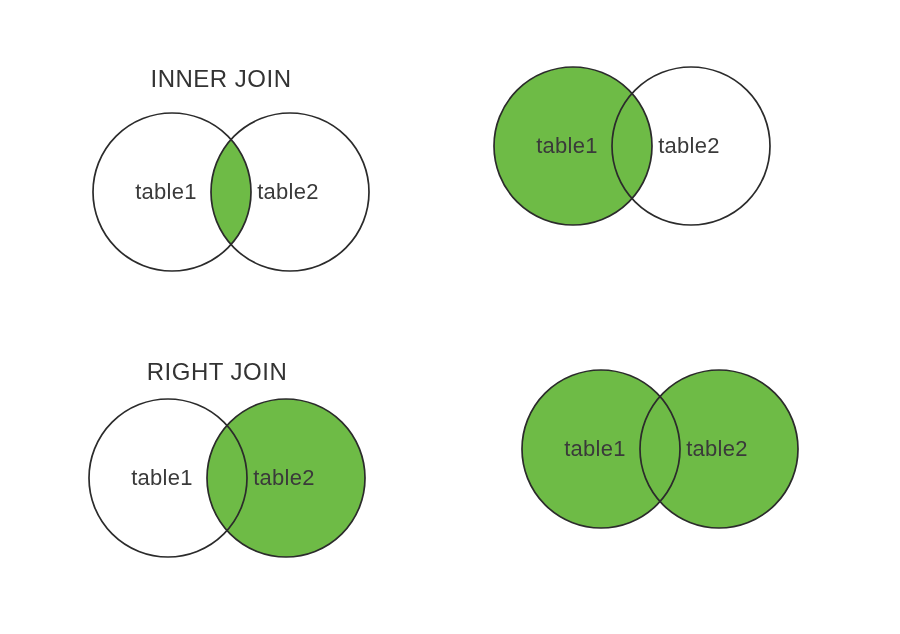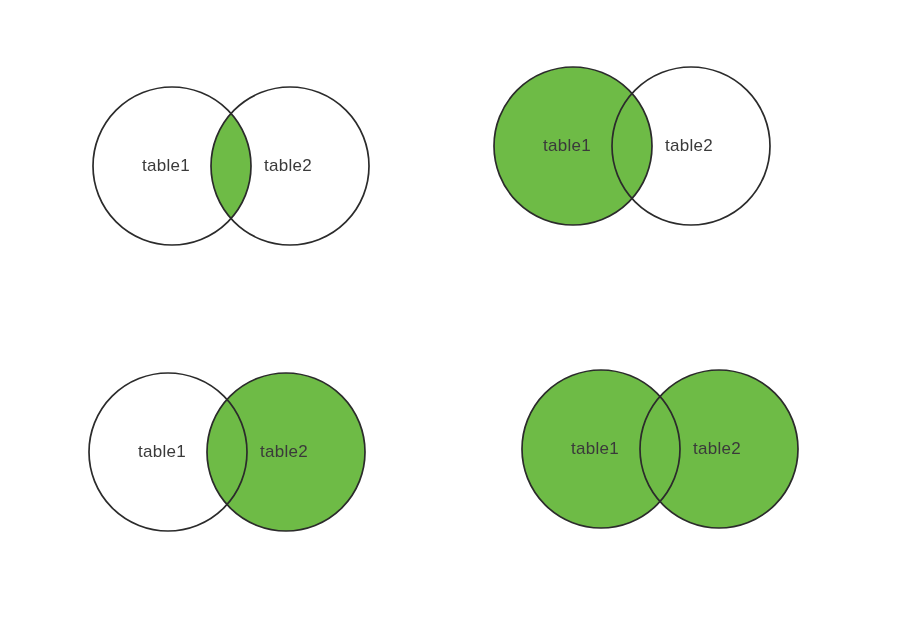--- a/index.html
+++ b/index.html
@@ -31,21 +31,21 @@
   }
   .venn-body {
     position: relative;
     width: 300px;
     margin: 0 auto;
   }
   .venn-body svg { display: block; }
   .circle-label {
     position: absolute;
     top: 88px;
-    font-size: 17px;
+    font-size: 22px;
     letter-spacing: 0.3px;
     white-space: nowrap;
   }
   .circle-label.left  { left: 101px; transform: translate(calc(-50% - 6px), -50%); }
   .circle-label.right { left: 211px; transform: translate(calc(-50% + 6px), -50%); }
 
   
   .venn-0 { left: 61px;  top: 66px;  }
   .venn-0 .venn-body { margin-top: 12px; }
   .venn-1 { left: 462px; top: 52px;  }
@@ -54,20 +54,21 @@
   .venn-2 .venn-body { margin-top: 5px; }
   .venn-3 { left: 490px; top: 359px; }
   .venn-3 .venn-body { margin-top: 2px; }
 </style>
 </head>
 <body>
 
 <div class="canvas" style="background: rgb(255, 255, 255);">
 
   <section class="venn venn-0">
+    <h2 class="venn-title" style="color: rgb(51, 51, 51);">INNER JOIN</h2>
     <div class="venn-body">
       <svg width="300" height="176" viewBox="0 0 300 176">
           <defs>
             <clipPath id="clip0">
               <circle cx="101" cy="88" r="79"></circle>
             </clipPath>
           </defs>
           <circle cx="101" cy="88" r="79" fill="#ffffff"></circle>
           <circle cx="219" cy="88" r="79" fill="#ffffff"></circle>
           <circle cx="219" cy="88" r="79" fill="#6ebb46" clip-path="url(#clip0)"></circle>
@@ -92,20 +93,21 @@
           <circle cx="219" cy="88" r="79" fill="#6ebb46" clip-path="url(#clip1)"></circle>
           <circle cx="101" cy="88" r="79" fill="none" stroke="#2b2b2b" stroke-width="1.7"></circle>
           <circle cx="219" cy="88" r="79" fill="none" stroke="#2b2b2b" stroke-width="1.7"></circle>
         </svg>
       <span class="circle-label left" style="color: rgb(58, 58, 58);">table1</span>
       <span class="circle-label right" style="color: rgb(58, 58, 58);">table2</span>
     </div>
   </section>
 
   <section class="venn venn-2">
+    <h2 class="venn-title" style="color: rgb(51, 51, 51);">RIGHT JOIN</h2>
     <div class="venn-body">
       <svg width="300" height="176" viewBox="0 0 300 176">
           <defs>
             <clipPath id="clip2">
               <circle cx="101" cy="88" r="79"></circle>
             </clipPath>
           </defs>
           <circle cx="101" cy="88" r="79" fill="#ffffff"></circle>
           <circle cx="219" cy="88" r="79" fill="#6ebb46"></circle>
           <circle cx="219" cy="88" r="79" fill="#6ebb46" clip-path="url(#clip2)"></circle>

